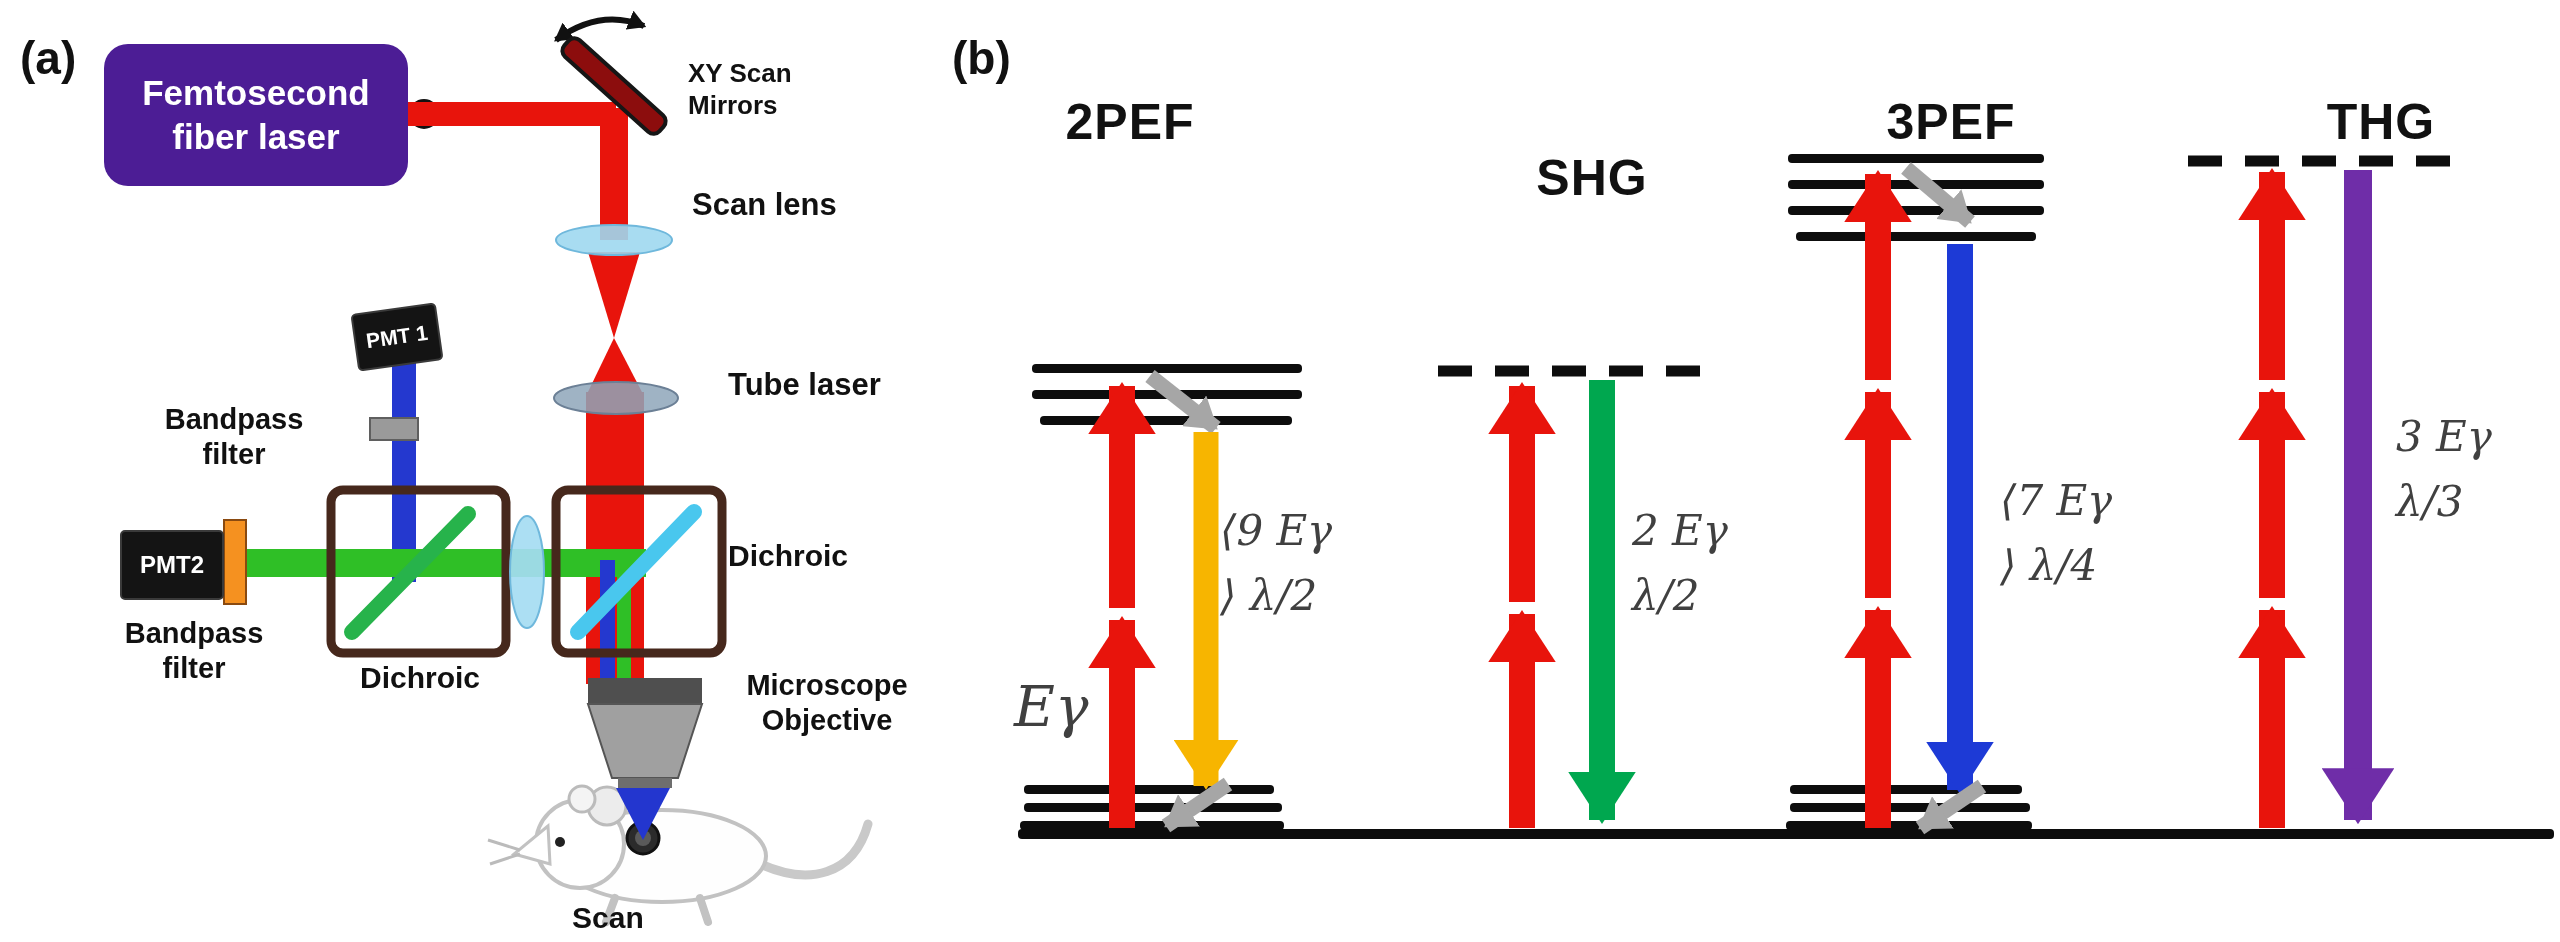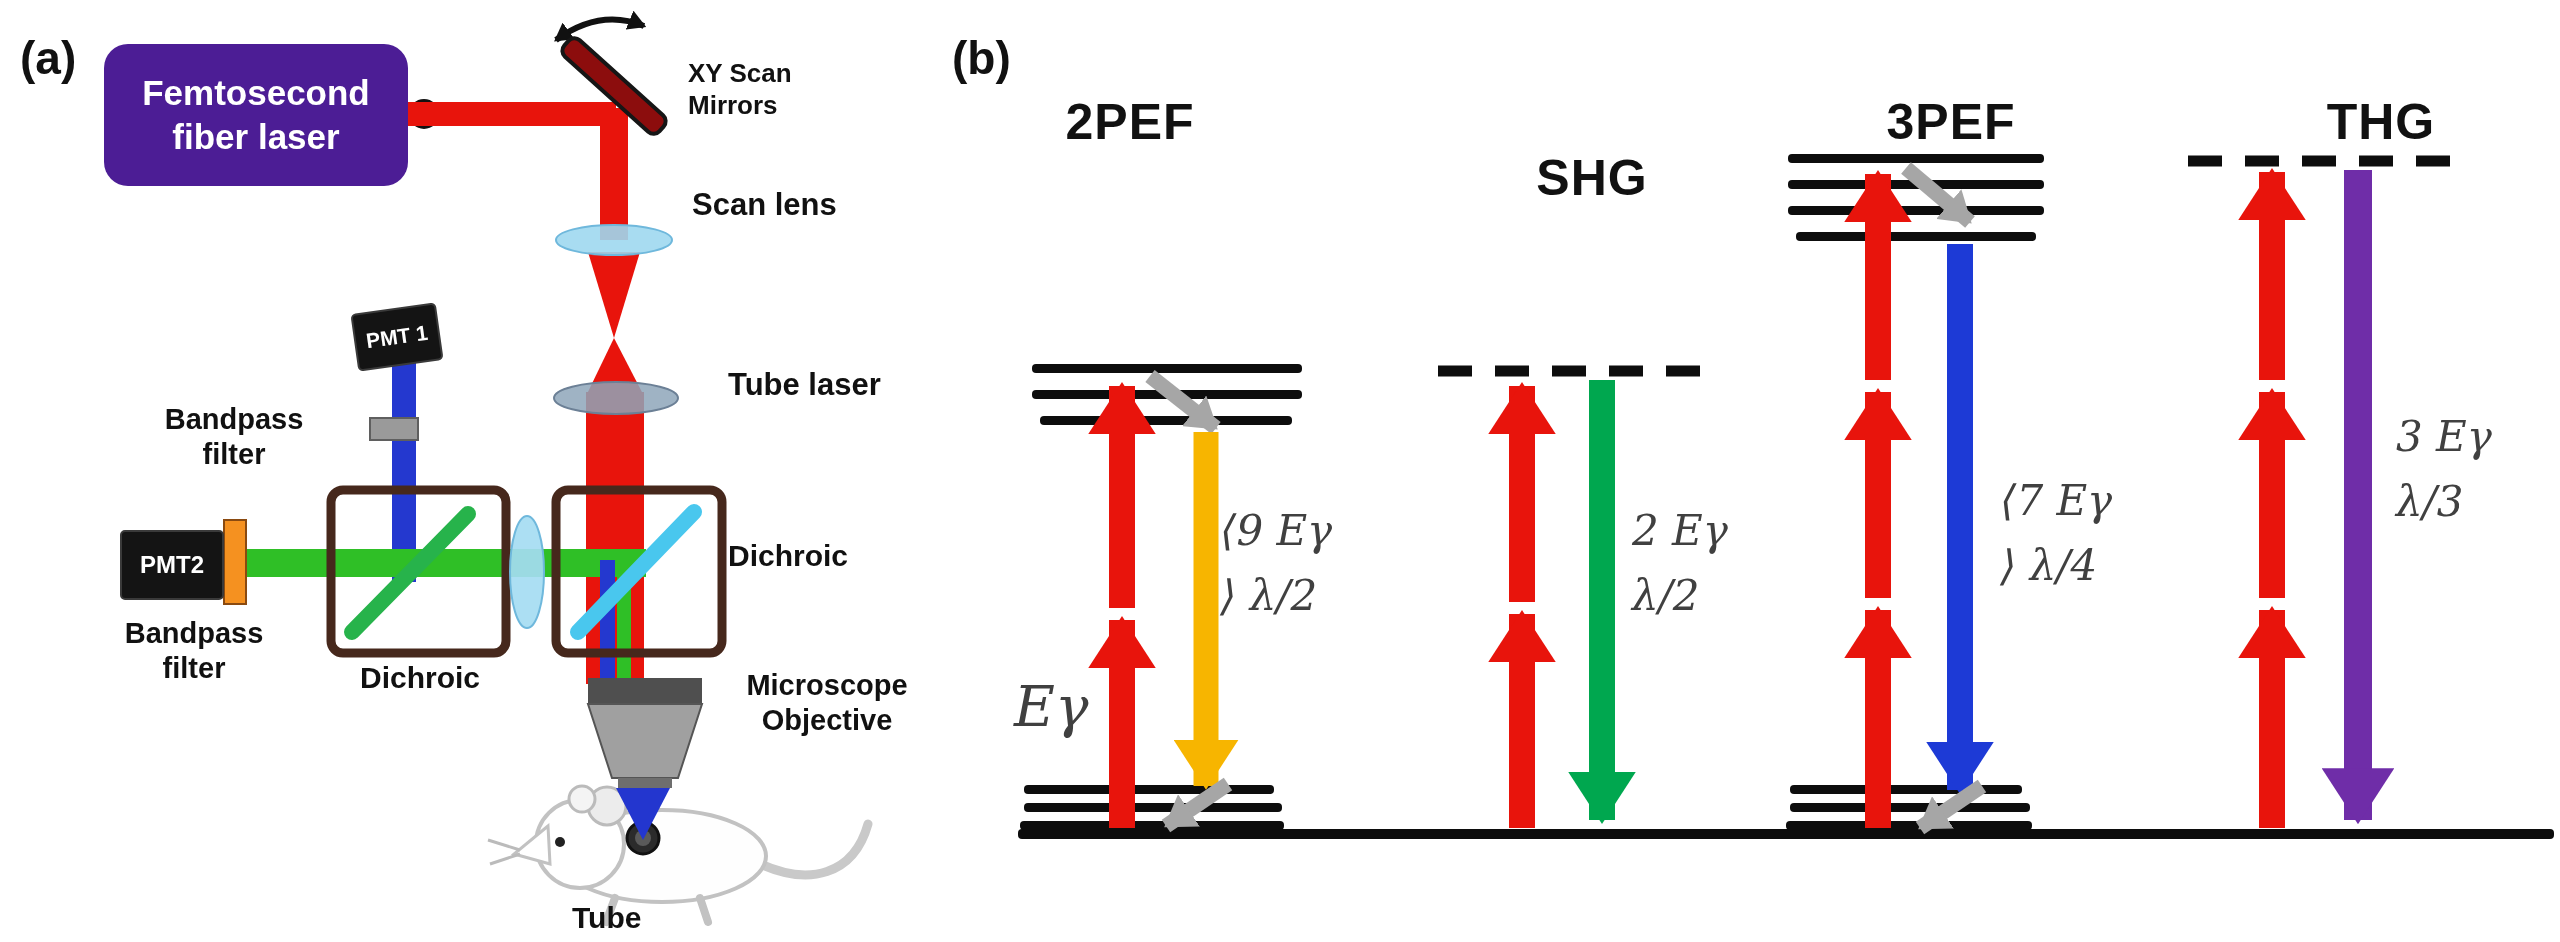--- a/index.html
+++ b/index.html
@@ -176,21 +176,21 @@
     <span>PMT2</span>
   </div>
 
   <div class="lbl center" style="left:164px;top:402px;width:140px;font-size:29px;">Bandpass filter</div>
   <div class="lbl center" style="left:124px;top:616px;width:140px;font-size:29px;">Bandpass filter</div>
 
   <div class="lbl nowrap" style="left:360px;top:660px;font-size:30px;">Dichroic</div>
   <div class="lbl nowrap" style="left:728px;top:538px;font-size:30px;">Dichroic</div>
 
   <div class="lbl center" style="left:722px;top:668px;width:210px;font-size:29px;">Microscope Objective</div>
-  <div class="lbl nowrap" style="left:572px;top:900px;font-size:30px;">Tube</div>
+  <div class="lbl nowrap" style="left:572px;top:900px;font-size:30px;">Scan</div>
 
   <div class="lbl panel-tag" style="left:952px;top:30px;">(b)</div>
 
   <div class="lbl btitle" style="left:1035px;top:92px;width:190px;">2PEF</div>
   <div class="lbl btitle" style="left:1497px;top:104px;width:190px;margin-top:44px;">SHG</div>
   <div class="lbl btitle" style="left:1856px;top:92px;width:190px;">3PEF</div>
   <div class="lbl btitle" style="left:2286px;top:92px;width:190px;">THG</div>
 
   <div class="math" style="left:1014px;top:664px;font-size:56px;">Eγ</div>
 

